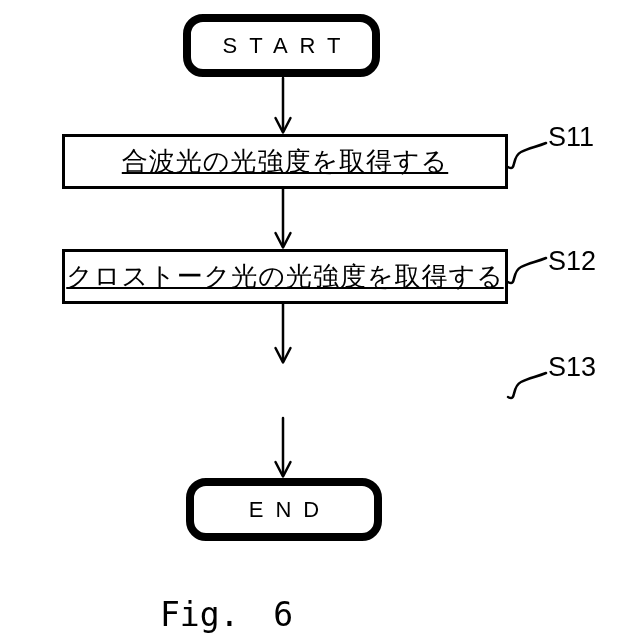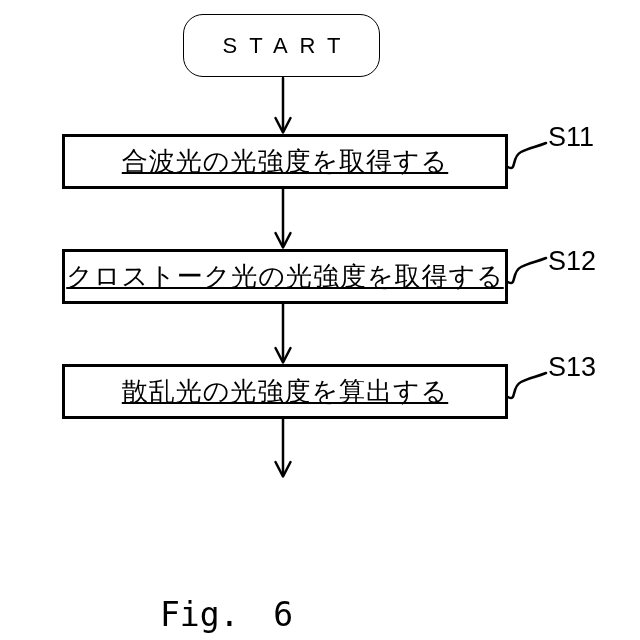--- a/index.html
+++ b/index.html
@@ -18,21 +18,21 @@
   }
   .connector-layer {
     position: absolute;
     left: 0;
     top: 0;
     width: 640px;
     height: 640px;
   }
   .terminator {
     position: absolute;
-    border: 1px solid #000000;
+    border: 8px solid #000000;
     border-radius: 20px;
     background: #ffffff;
     display: flex;
     align-items: center;
     justify-content: center;
     box-sizing: border-box;
   }
   .terminator-label {
     font-size: 22px;
     letter-spacing: 12px;
@@ -115,21 +115,21 @@
   <div class="process-box" style="top:134px;">
     <span class="process-text">合波光の光強度を取得する</span>
   </div>
   <div class="step-label" style="top:124px;">S11</div>
 
   <div class="process-box" style="top:249px;">
     <span class="process-text">クロストーク光の光強度を取得する</span>
   </div>
   <div class="step-label" style="top:248px;">S12</div>
 
-  <div class="process-box" style="top:364px;">
-    <span class="process-text">散乱光の光強度を算出する</span>
-  </div>
   <div class="step-label" style="top:354px;">S13</div>
 
+  <div class="terminator" style="left:186px; top:478px; width:196px; height:63px;">
+    <span class="terminator-label">END</span>
+  </div>
 
   <div class="figure-caption">Fig. 6</div>
 
 </div>
 
 </body></html>

